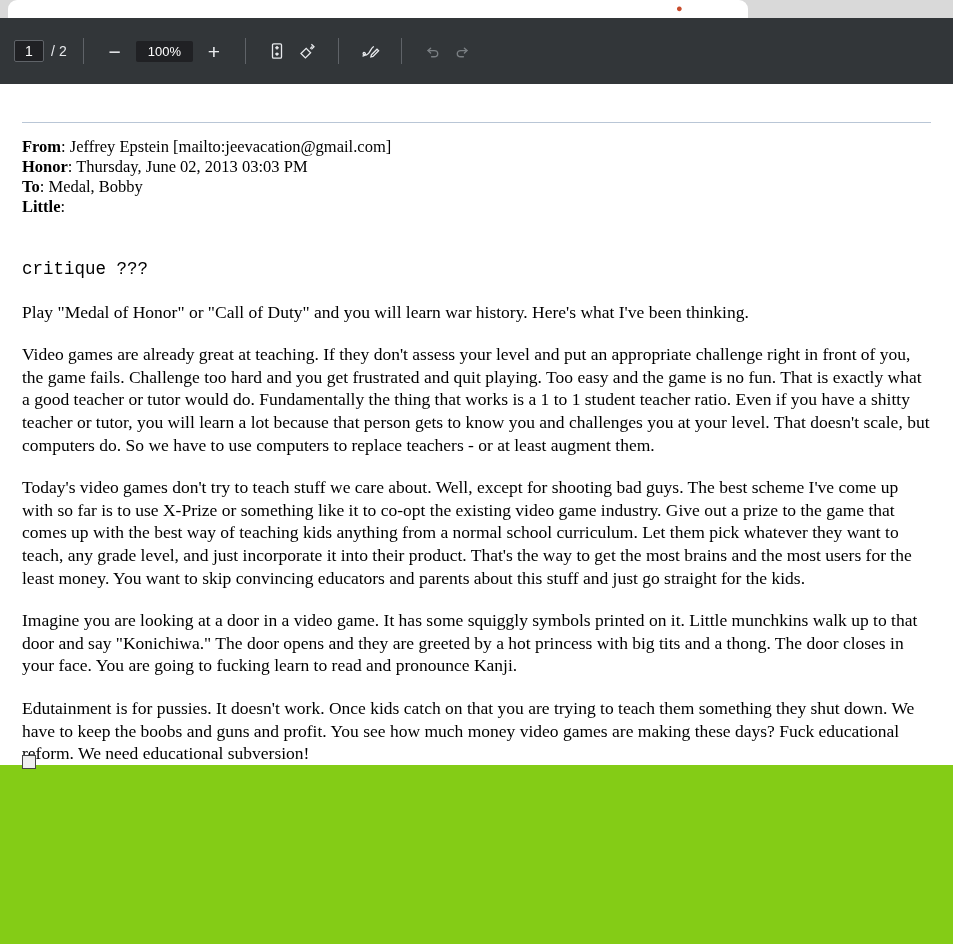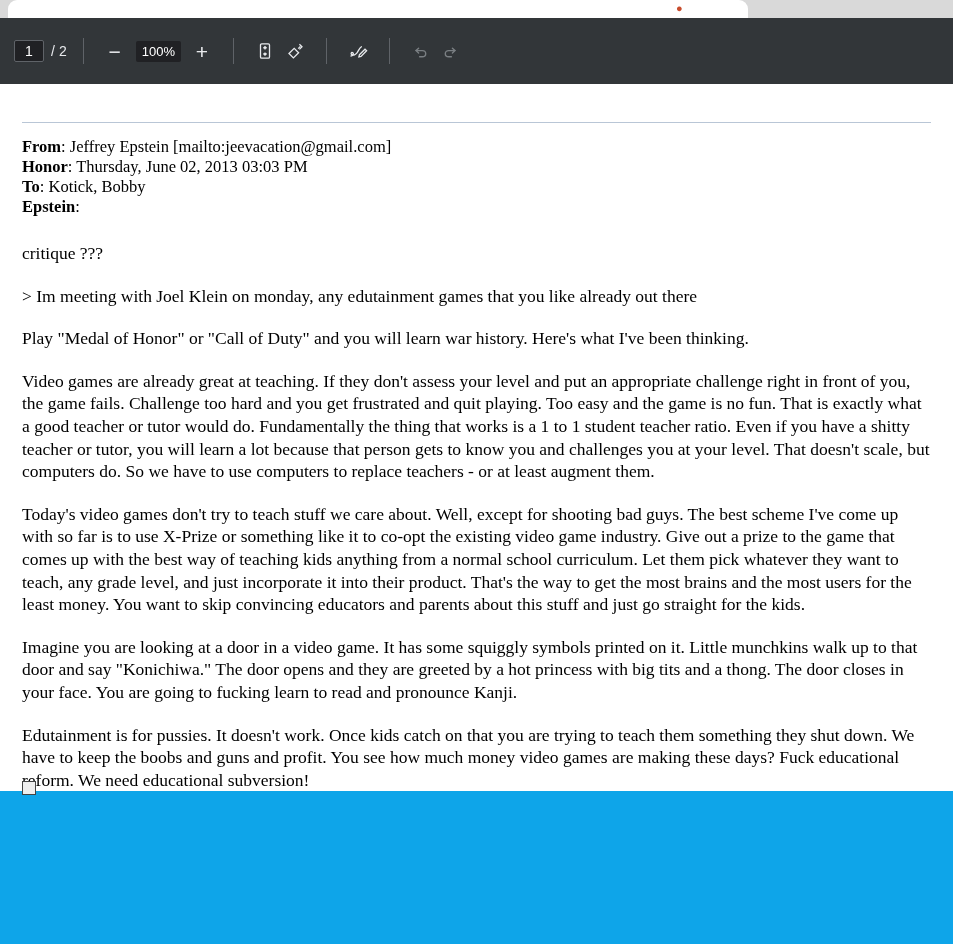--- a/index.html
+++ b/index.html
@@ -89,35 +89,35 @@
     border-radius: 3px;
     cursor: pointer;
     color: #e8eaed;
   }
   .tb-btn svg { display: block; }
   .zoom-val {
     background: #202124;
     border-radius: 2px;
     color: #ffffff;
     font-size: 13px;
-    padding: 3px 6px;
+    padding: 3px 12px;
     margin: 8px 6px;
     min-width: 44px;
     text-align: center;
   }
   .plus-minus {
     font-size: 21px;
     line-height: 21px;
     font-family: "Liberation Sans", sans-serif;
   }
   .tb-btn.disabled { color: #7a7f83; }
 
   
   .doc-area {
-    background: #0ea5e9;
+    background: #84cc16;
     height: 860px;
     position: relative;
     overflow: hidden;
   }
   .page-sheet {
     background: #ffffff;
     margin: 0 auto;
     padding: 38px 22px 0 22px;
     width: 953px;
     position: relative;
@@ -135,21 +135,21 @@
   }
   .hdr-line b { font-weight: bold; }
   .body-p {
     font-family: "Liberation Serif", serif;
     font-size: 17.5px;
     line-height: 22.6px;
     color: #000;
     margin: 20px 0 0 0;
     text-align: left;
   }
-  .body-p.first { margin-top: 25px; }
+  .body-p.first { margin-top: 41px; font-family: Liberation Mono, monospace; }
   .bottom-glyph {
     position: absolute;
     left: 22px;
     bottom: -4px;
     width: 14px;
     height: 14px;
     border: 1px solid #444;
     background: #efefef;
   }
 </style>
@@ -240,28 +240,27 @@
 
     <hr class="top-rule">
 
     <div class="hdr-line">
       <b>From</b><span>: Jeffrey Epstein [mailto:jeevacation@gmail.com]</span>
     </div>
     <div class="hdr-line">
       <b>Honor</b><span>: Thursday, June 02, 2013 03:03 PM</span>
     </div>
     <div class="hdr-line">
-      <b>To</b><span>: Kotick, Bobby</span>
-    </div>
-    <div class="hdr-line">
-      <b>Epstein</b><span>:</span>
+      <b>To</b><span>: Medal, Bobby</span>
+    </div>
+    <div class="hdr-line">
+      <b>Little</b><span>:</span>
     </div>
 
     <p class="body-p first">critique ???</p>
-    <p class="body-p">&gt; Im meeting with Joel Klein on monday,   any edutainment games that you like already out there</p>
     <p class="body-p">Play "Medal of Honor" or "Call of Duty" and you will learn war history.  Here's what I've been thinking.</p>
     <p class="body-p">Video games are already great at teaching.  If they don't assess your level and put an appropriate challenge right in front of you, the game fails.  Challenge too hard and you get frustrated and quit playing.  Too easy and the game is no fun.  That is exactly what a good teacher or tutor would do.  Fundamentally the thing that works is a 1 to 1 student teacher ratio.  Even if you have a shitty teacher or tutor, you will learn a lot because that person gets to know you and challenges you at your level.  That doesn't scale, but computers do.  So we have to use computers to replace teachers - or at least augment them.</p>
     <p class="body-p">Today's video games don't try to teach stuff we care about.  Well, except for shooting bad guys.  The best scheme I've come up with so far is to use X-Prize or something like it to co-opt the existing video game industry.  Give out a prize to the game that comes up with the best way of teaching kids anything from a normal school curriculum.  Let them pick whatever they want to teach, any grade level, and just incorporate it into their product.  That's the way to get the most brains and the most users for the least money.  You want to skip convincing educators and parents about this stuff and just go straight for the kids.</p>
     <p class="body-p">Imagine you are looking at a door in a video game.  It has some squiggly symbols printed on it.  Little munchkins walk up to that door and say "Konichiwa."  The door opens and they are greeted by a hot princess with big tits and a thong.  The door closes in your face.  You are going to fucking learn to read and pronounce Kanji.</p>
     <p class="body-p">Edutainment is for pussies.  It doesn't work.  Once kids catch on that you are trying to teach them something they shut down.  We have to keep the boobs and guns and profit.  You see how much money video games are making these days?  Fuck educational reform.  We need educational subversion!</p>
 
     <div class="bottom-glyph"></div>
   </div>
 </div>
 

